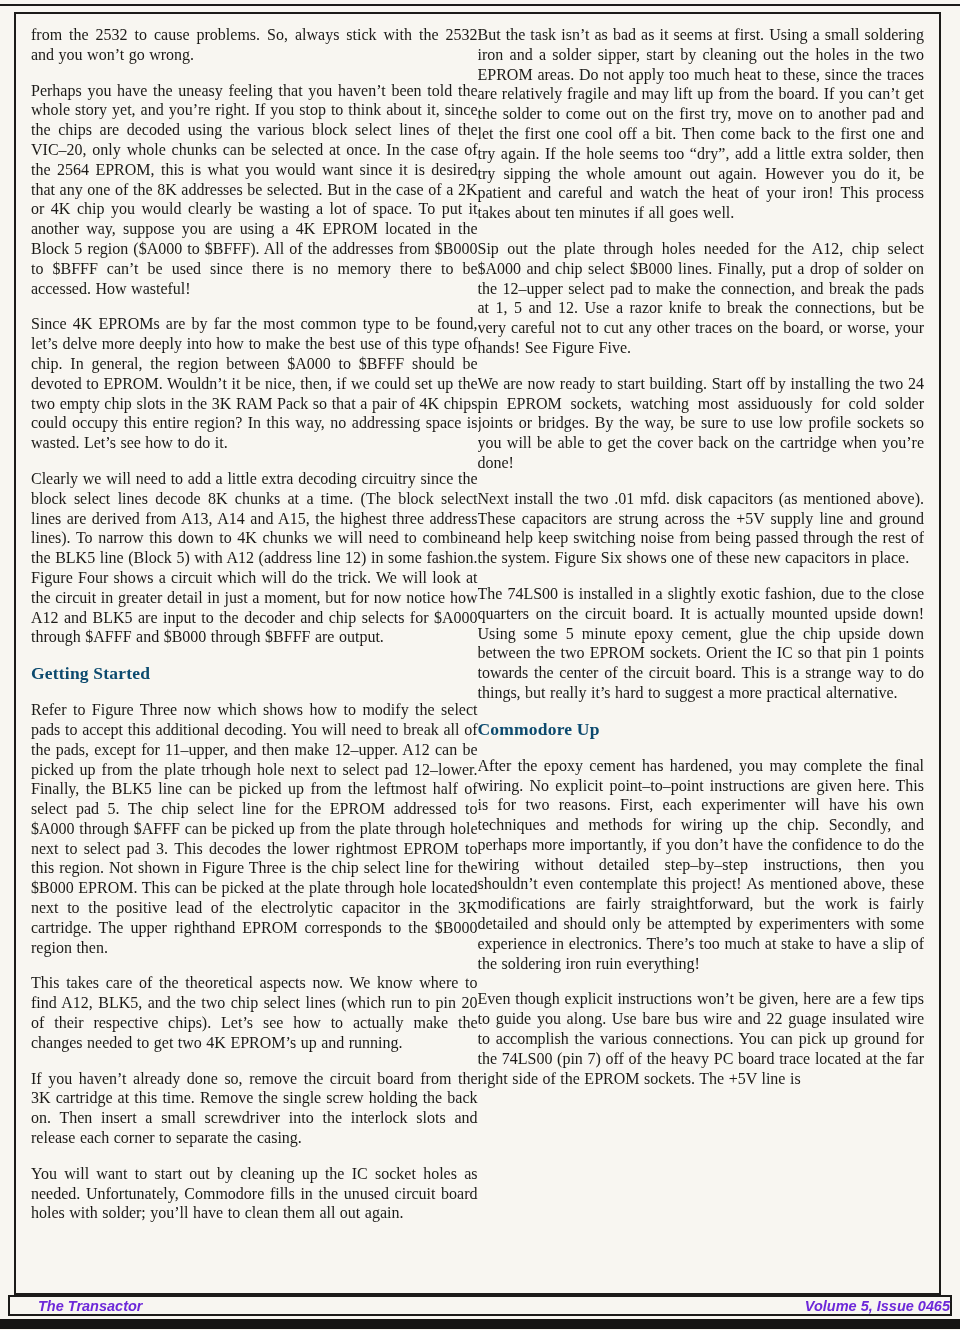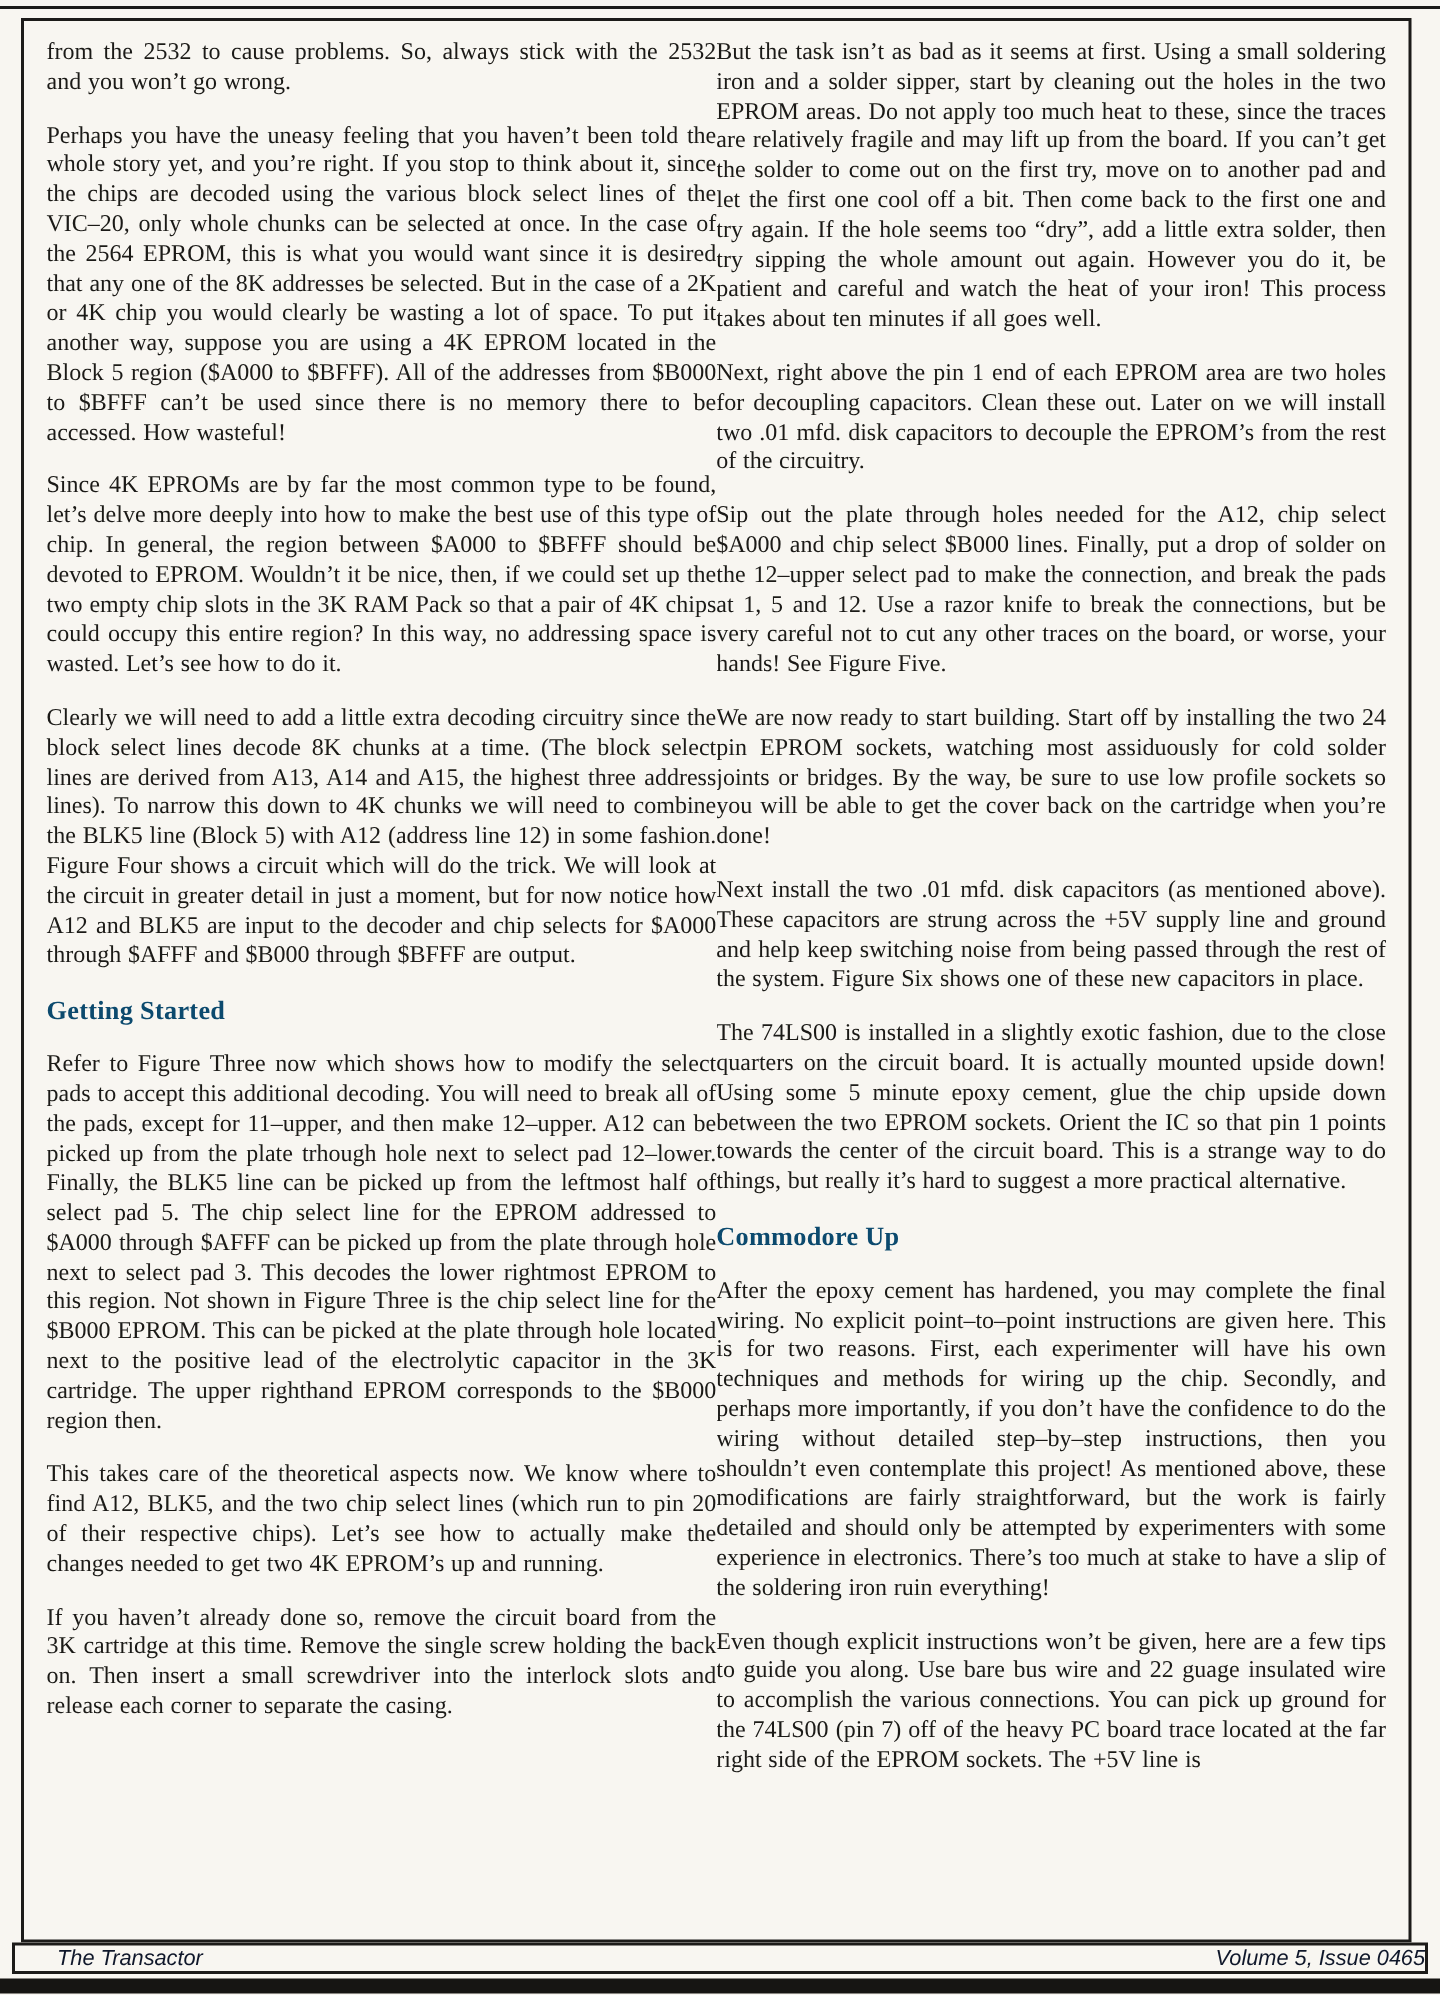--- a/index.html
+++ b/index.html
@@ -55,24 +55,24 @@
   .footer-strip {
     position: absolute;
     left: 8px; right: 8px; bottom: 14px;
     height: 21px;
     border: 2px solid #1c1b19;
     background: #f8f6f1;
     display: flex;
     align-items: center;
     box-sizing: border-box;
     font-family: "Liberation Sans", sans-serif;
-    font-weight: normal;
+    font-weight: bold;
     font-style: italic;
     font-size: 14.5px;
-    color: #0f172a;
+    color: #6d28d9;
   }
   .footer-left   { position: absolute; left: 28px; }
   .footer-center { position: absolute; left: 0; right: 0; text-align: right; }
   .footer-right  { position: absolute; right: 16px; }
   .bottom-bar {
     position: absolute;
     left: 0; right: 0; bottom: 1px;
     height: 10px;
     background: #161513;
   }
@@ -86,24 +86,24 @@
   <div class="content-box">
     <div class="column">
         <p>from the 2532 to cause problems. So, always stick with the 2532 and you won’t go wrong.</p>
         <p>Perhaps you have the uneasy feeling that you haven’t been told the whole story yet, and you’re right. If you stop to think about it, since the chips are decoded using the various block select lines of the VIC–20, only whole chunks can be selected at once. In the case of the 2564 EPROM, this is what you would want since it is desired that any one of the 8K addresses be selected. But in the case of a 2K or 4K chip you would clearly be wasting a lot of space. To put it another way, suppose you are using a 4K EPROM located in the Block 5 region ($A000 to $BFFF). All of the addresses from $B000 to $BFFF can’t be used since there is no memory there to be accessed. How wasteful!</p>
         <p>Since 4K EPROMs are by far the most common type to be found, let’s delve more deeply into how to make the best use of this type of chip. In general, the region between $A000 to $BFFF should be devoted to EPROM. Wouldn’t it be nice, then, if we could set up the two empty chip slots in the 3K RAM Pack so that a pair of 4K chips could occupy this entire region? In this way, no addressing space is wasted. Let’s see how to do it.</p>
         <p>Clearly we will need to add a little extra decoding circuitry since the block select lines decode 8K chunks at a time. (The block select lines are derived from A13, A14 and A15, the highest three address lines). To narrow this down to 4K chunks we will need to combine the BLK5 line (Block 5) with A12 (address line 12) in some fashion. Figure Four shows a circuit which will do the trick. We will look at the circuit in greater detail in just a moment, but for now notice how A12 and BLK5 are input to the decoder and chip selects for $A000 through $AFFF and $B000 through $BFFF are output.</p>
         <h3>Getting Started</h3>
         <p>Refer to Figure Three now which shows how to modify the select pads to accept this additional decoding. You will need to break all of the pads, except for 11–upper, and then make 12–upper. A12 can be picked up from the plate trhough hole next to select pad 12–lower. Finally, the BLK5 line can be picked up from the leftmost half of select pad 5. The chip select line for the EPROM addressed to $A000 through $AFFF can be picked up from the plate through hole next to select pad 3. This decodes the lower rightmost EPROM to this region. Not shown in Figure Three is the chip select line for the $B000 EPROM. This can be picked at the plate through hole located next to the positive lead of the electrolytic capacitor in the 3K cartridge. The upper righthand EPROM corresponds to the $B000 region then.</p>
         <p>This takes care of the theoretical aspects now. We know where to find A12, BLK5, and the two chip select lines (which run to pin 20 of their respective chips). Let’s see how to actually make the changes needed to get two 4K EPROM’s up and running.</p>
         <p>If you haven’t already done so, remove the circuit board from the 3K cartridge at this time. Remove the single screw holding the back on. Then insert a small screwdriver into the interlock slots and release each corner to separate the casing.</p>
+        <p>You will want to start out by cleaning up the IC socket holes as needed. Unfortunately, Commodore fills in the unused circuit board holes with solder; you’ll have to clean them all out again.</p>
       </div>
     <div class="column">
         <p>But the task isn’t as bad as it seems at first. Using a small soldering iron and a solder sipper, start by cleaning out the holes in the two EPROM areas. Do not apply too much heat to these, since the traces are relatively fragile and may lift up from the board. If you can’t get the solder to come out on the first try, move on to another pad and let the first one cool off a bit. Then come back to the first one and try again. If the hole seems too “dry”, add a little extra solder, then try sipping the whole amount out again. However you do it, be patient and careful and watch the heat of your iron! This process takes about ten minutes if all goes well.</p>
-        <p>Next, right above the pin 1 end of each EPROM area are two holes for decoupling capacitors. Clean these out. Later on we will install two .01 mfd. disk capacitors to decouple the EPROM’s from the rest of the circuitry.</p>
         <p>Sip out the plate through holes needed for the A12, chip select $A000 and chip select $B000 lines. Finally, put a drop of solder on the 12–upper select pad to make the connection, and break the pads at 1, 5 and 12. Use a razor knife to break the connections, but be very careful not to cut any other traces on the board, or worse, your hands! See Figure Five.</p>
         <p>We are now ready to start building. Start off by installing the two 24 pin EPROM sockets, watching most assiduously for cold solder joints or bridges. By the way, be sure to use low profile sockets so you will be able to get the cover back on the cartridge when you’re done!</p>
         <p>Next install the two .01 mfd. disk capacitors (as mentioned above). These capacitors are strung across the +5V supply line and ground and help keep switching noise from being passed through the rest of the system. Figure Six shows one of these new capacitors in place.</p>
         <p>The 74LS00 is installed in a slightly exotic fashion, due to the close quarters on the circuit board. It is actually mounted upside down! Using some 5 minute epoxy cement, glue the chip upside down between the two EPROM sockets. Orient the IC so that pin 1 points towards the center of the circuit board. This is a strange way to do things, but really it’s hard to suggest a more practical alternative.</p>
         <h3>Commodore Up</h3>
         <p>After the epoxy cement has hardened, you may complete the final wiring. No explicit point–to–point instructions are given here. This is for two reasons. First, each experimenter will have his own techniques and methods for wiring up the chip. Secondly, and perhaps more importantly, if you don’t have the confidence to do the wiring without detailed step–by–step instructions, then you shouldn’t even contemplate this project! As mentioned above, these modifications are fairly straightforward, but the work is fairly detailed and should only be attempted by experimenters with some experience in electronics. There’s too much at stake to have a slip of the soldering iron ruin everything!</p>
         <p>Even though explicit instructions won’t be given, here are a few tips to guide you along. Use bare bus wire and 22 guage insulated wire to accomplish the various connections. You can pick up ground for the 74LS00 (pin 7) off of the heavy PC board trace located at the far right side of the EPROM sockets. The +5V line is</p>
       </div>
   </div>
 

